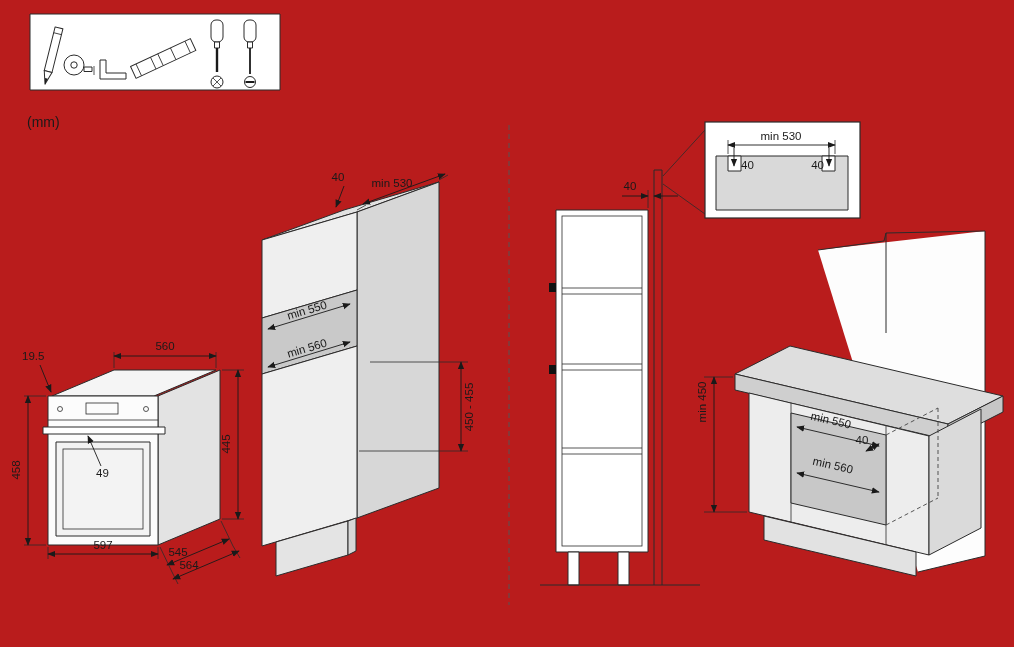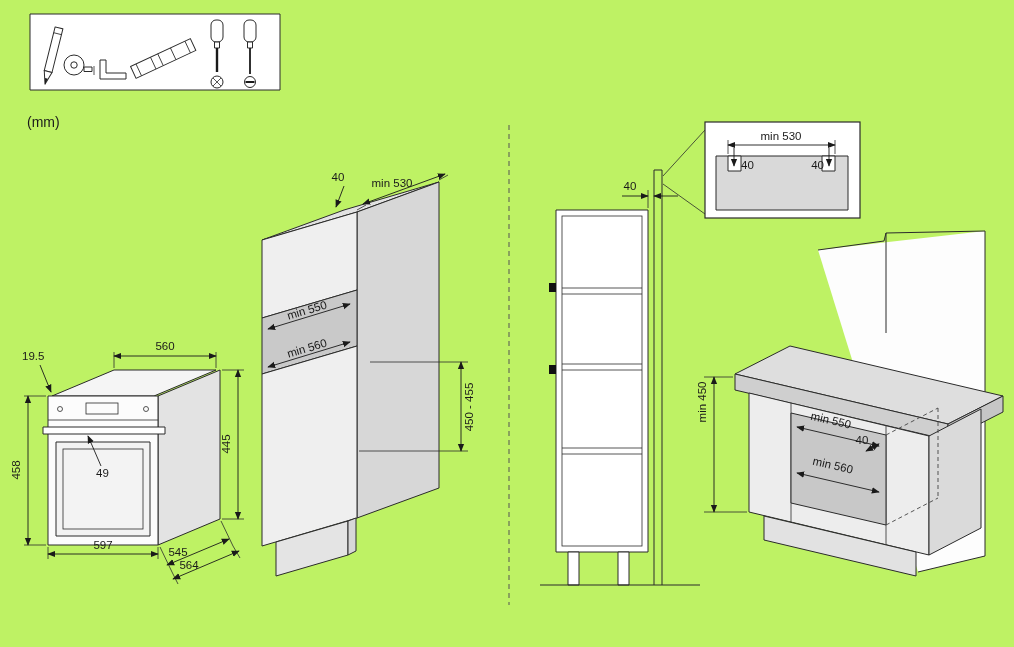--- a/index.html
+++ b/index.html
@@ -1,16 +1,16 @@
 <!DOCTYPE html>
 <html><head>
 <meta charset="utf-8">
 <style>
   html,body{margin:0;padding:0;background:#fff;}
-  .canvas{position:relative;width:1014px;height:647px;background:#bef264;overflow:hidden;}
+  .canvas{position:relative;width:1014px;height:647px;background:#b91c1c;overflow:hidden;}
   svg{position:absolute;left:0;top:0;}
   text{font-family:"Liberation Sans", sans-serif;fill:#1a1a1a;font-size:11px;}
   .lbl{font-size:11.5px;}
   .unit{font-size:14px;}
   .edge{stroke:#2b2b2b;stroke-width:1;stroke-linejoin:round;}
   .thin{stroke:#2b2b2b;stroke-width:.8;fill:none;}
   .dimline{stroke:#1a1a1a;stroke-width:.9;fill:none;}
   .dash{stroke:#444;stroke-width:.9;fill:none;stroke-dasharray:4 3;}
   .divider{stroke:#555;stroke-width:1;stroke-dasharray:5 4;}
 </style>

